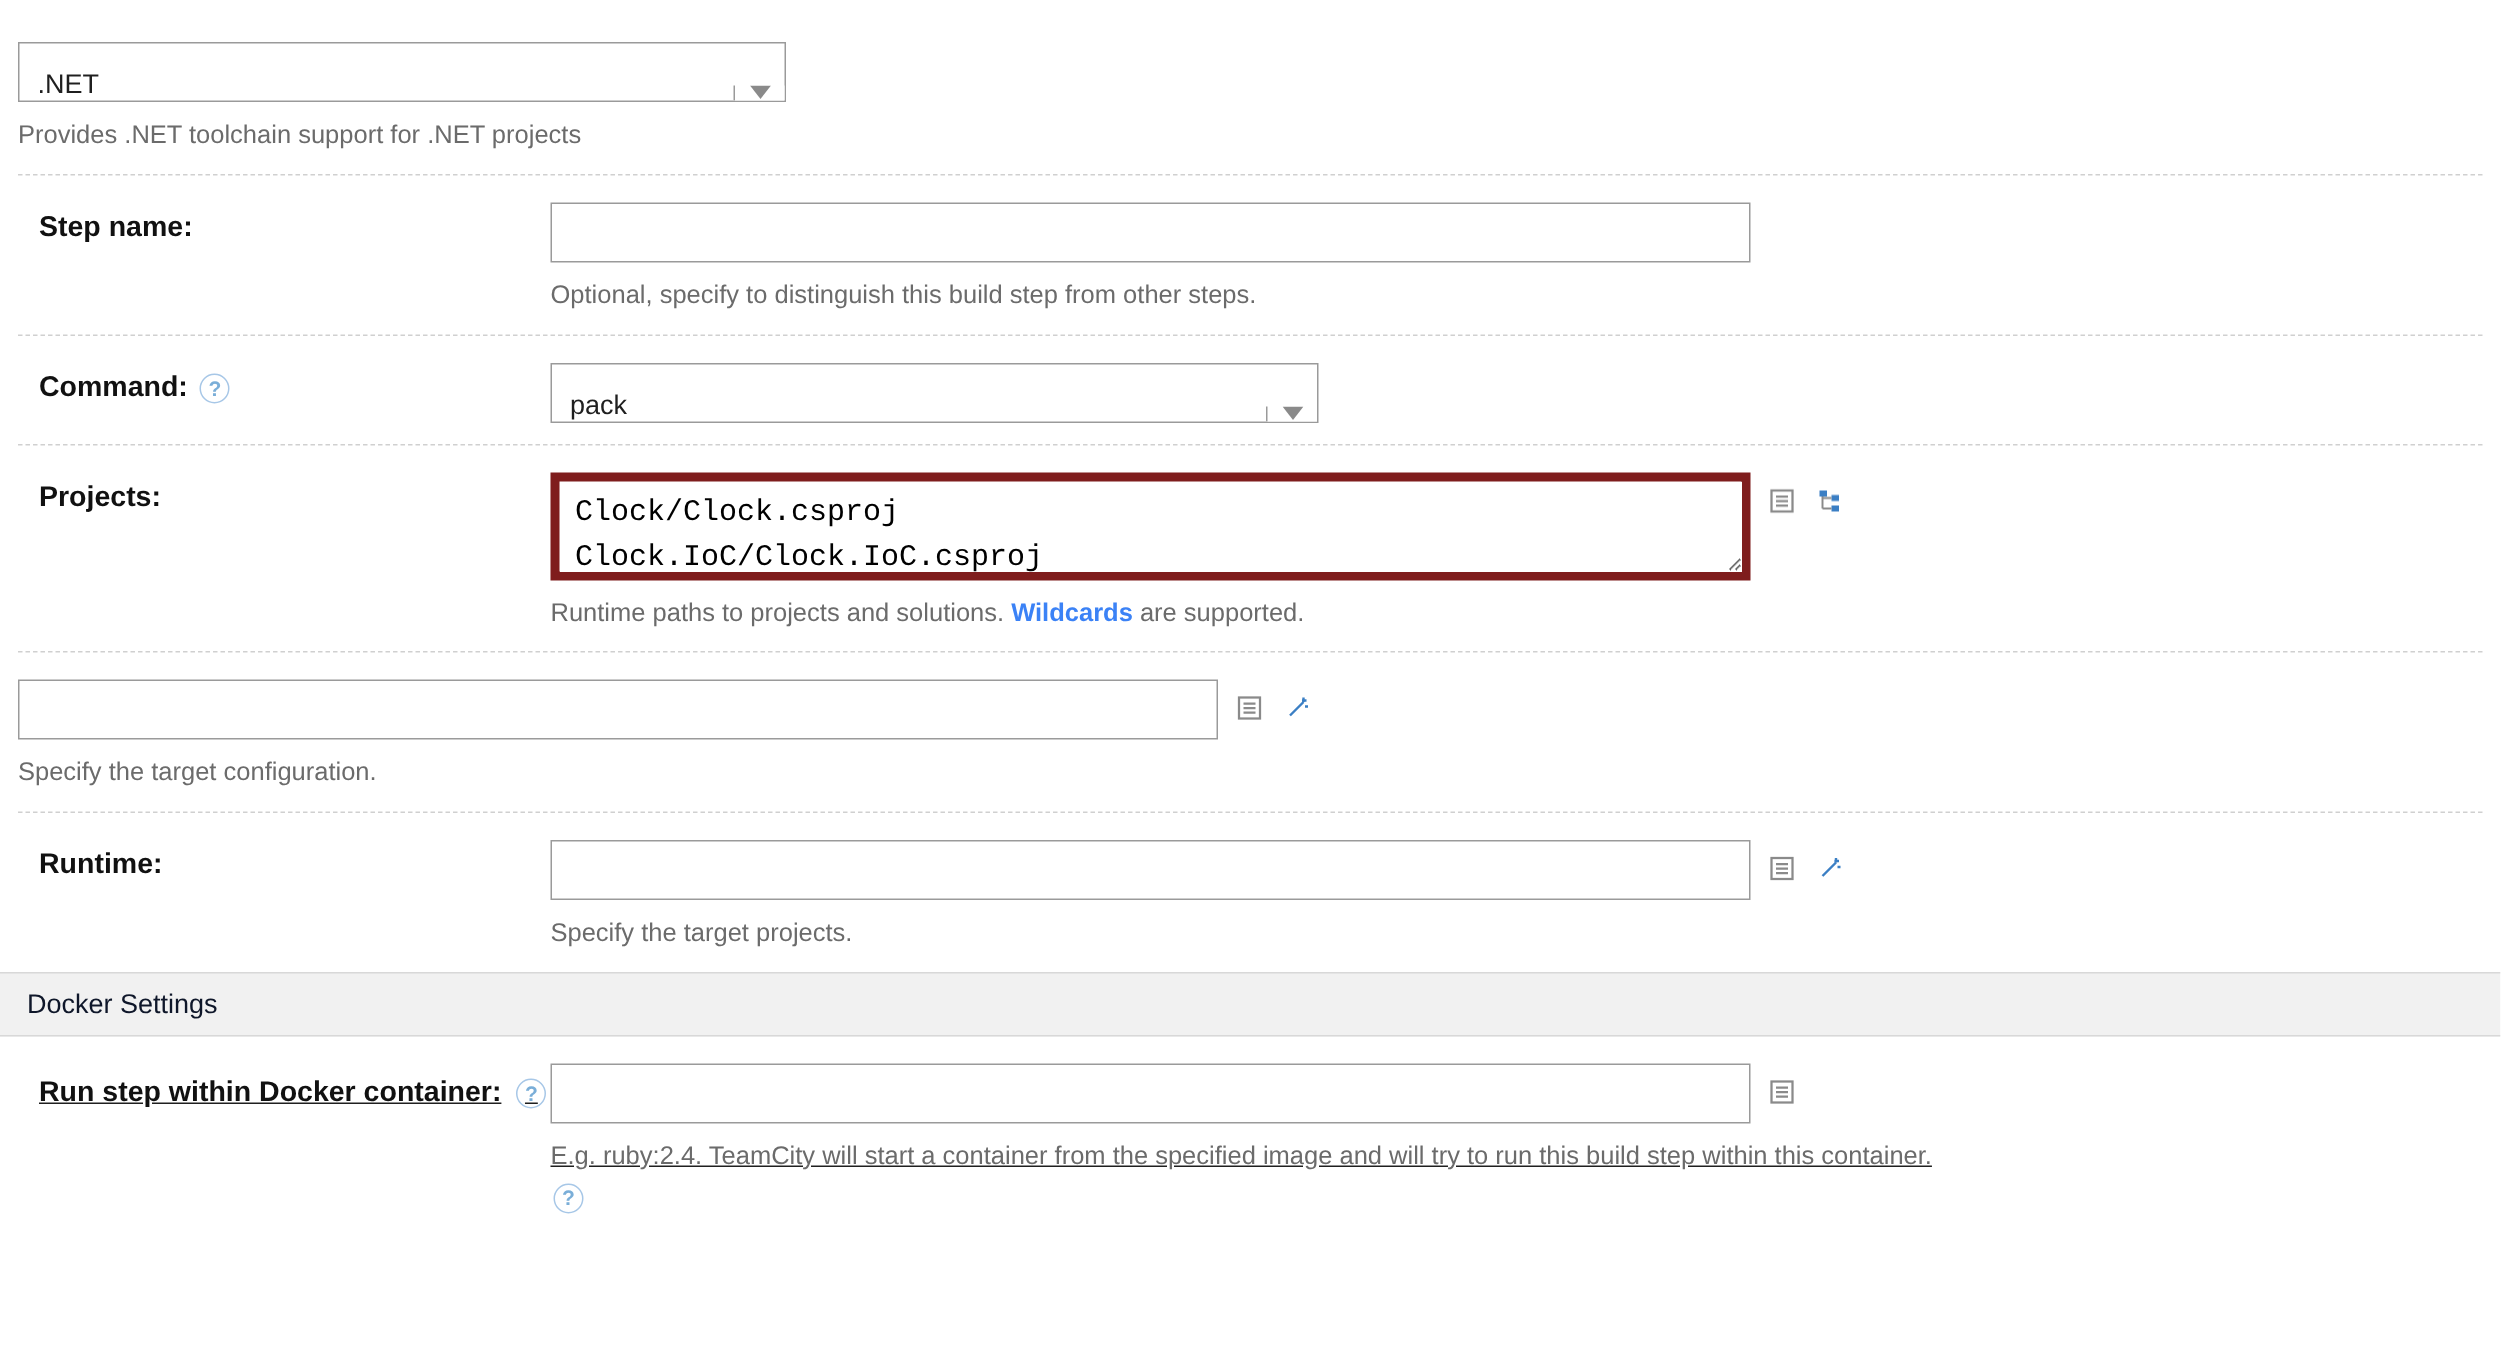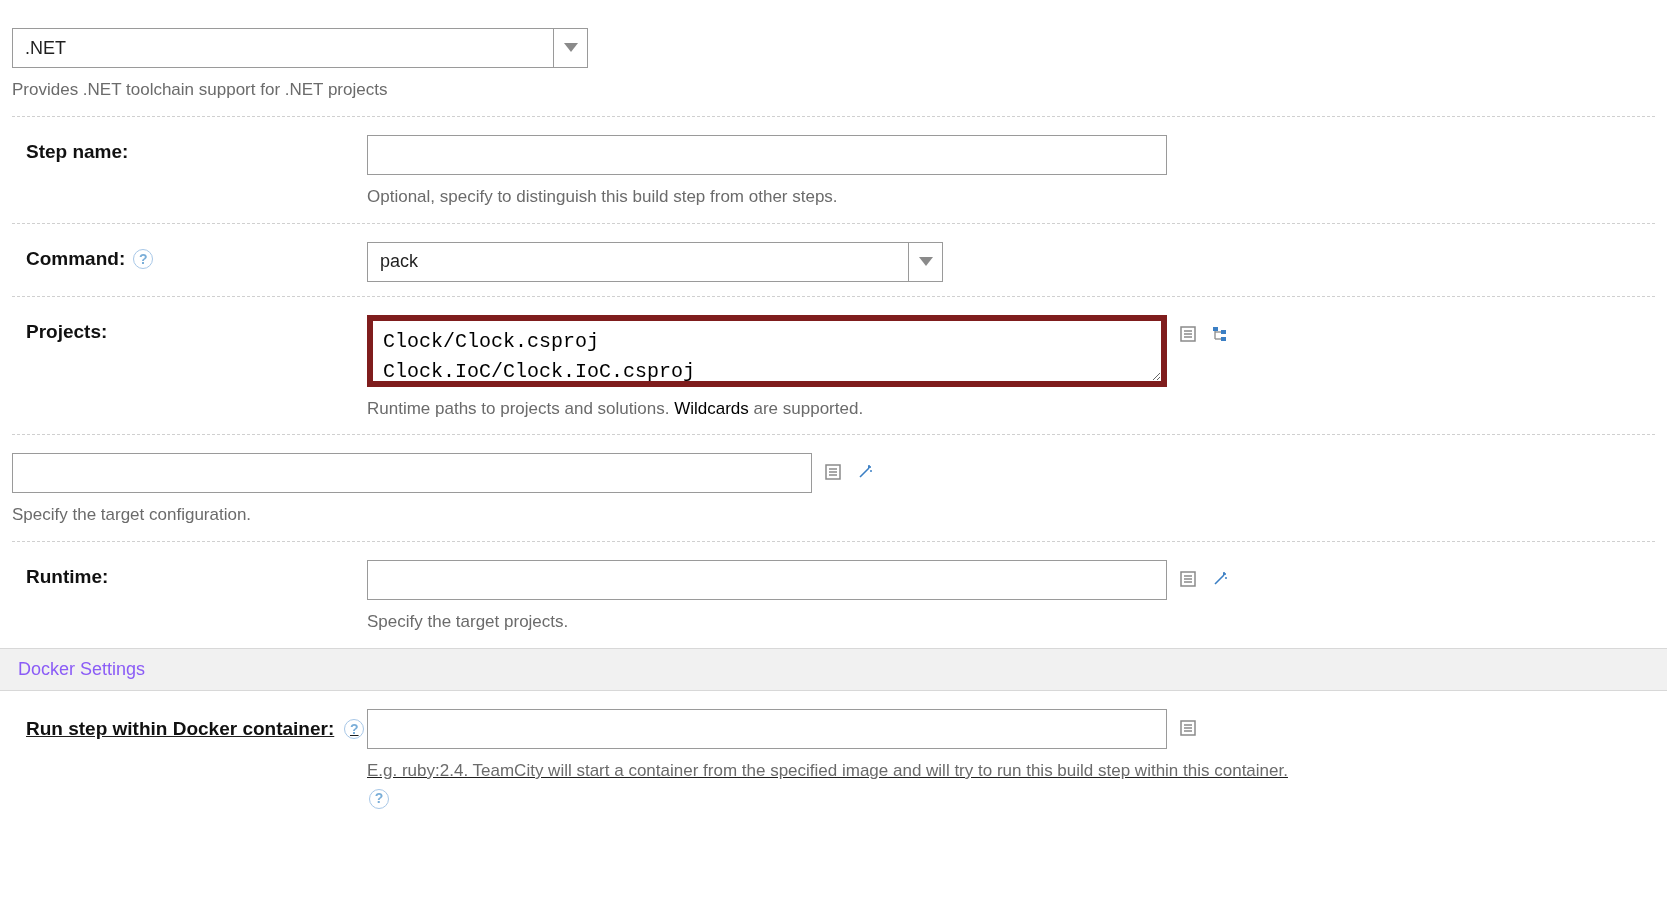--- a/index.html
+++ b/index.html
@@ -34,28 +34,29 @@
   .field-col {
     flex: 1;
     padding-right: 12px;
   }
   .help-text {
     color: #6b6b6b;
     font-size: 17px;
     margin-top: 10px;
     line-height: 1.4;
   }
-  .help-text a { color: #000000; text-decoration: none; }
+  .help-text a { color: #3b82f6; text-decoration: none; font-weight: bold; }
 
   .select-wrap {
     display: inline-flex;
     border: 1px solid #9a9a9a;
     height: 40px;
-    width: 576px;
-    background: #fff;
+    width: 512px;
+    background: #fff;
+    align-items: flex-end;
   }
   .select-value {
     flex: 1;
     padding: 0 12px;
     display: flex;
     align-items: center;
     font-size: 18px;
   }
   .select-btn {
     width: 34px;
@@ -117,21 +118,21 @@
     width: 5px;
     background: #ffd24a;
   }
 
   .section-header {
     background: #f1f1f1;
     border-top: 1px solid #d8d8d8;
     border-bottom: 1px solid #d8d8d8;
     padding: 10px 18px;
     font-size: 18px;
-    color: #8b5cf6;
+    color: #0f172a;
     margin-top: -1px;
   }
 
   .help-icon {
     display: inline-flex;
     width: 20px;
     height: 20px;
     border: 1.5px solid #a7c7e7;
     border-radius: 50%;
     align-items: center;

